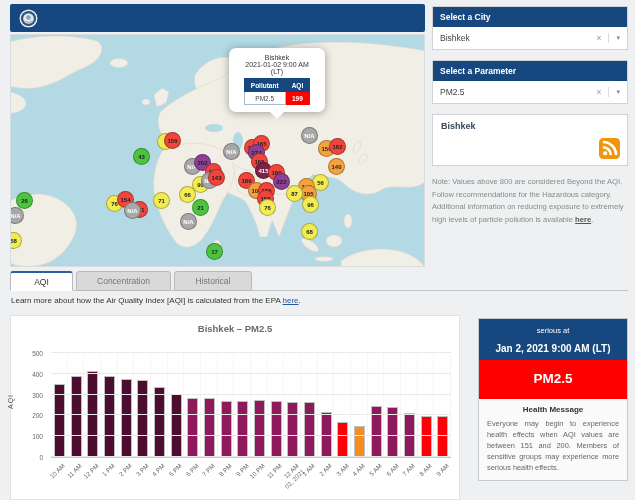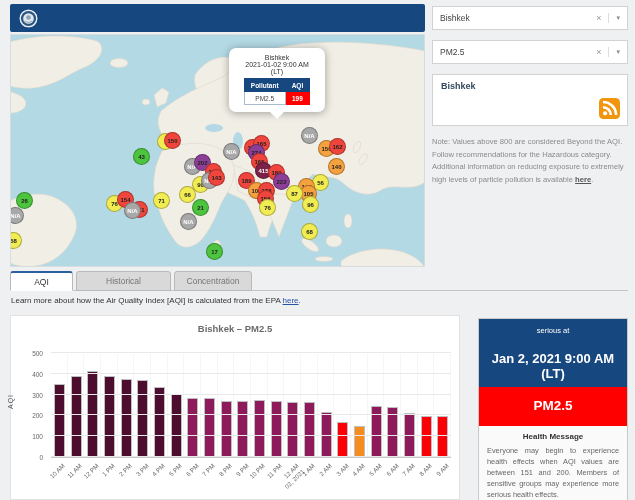--- a/index.html
+++ b/index.html
@@ -83,21 +83,21 @@
   .xlabels span { position: absolute; top: 0; white-space: pre; text-align: right;
                   font-size: 6.3px; color: #666; line-height: 1.25;
                   transform: translateX(-100%) rotate(-45deg); transform-origin: 100% 0; }
 
   
   .cond { position: absolute; left: 478px; top: 318px; width: 150px; background: #fff;
           border: 1px solid #c9c9c9; }
   .cond-header { background: #17477f; color: #fff; text-align: center; padding: 5px 4px 6px; }
   .cond-header .l1 { font-size: 9px; font-weight: bold; }
   .cond-header .l2 { font-size: 7.5px; margin-top: 2px; }
-  .cond-header .l3 { font-size: 13px; font-weight: bold; margin-top: 16px; }
+  .cond-header .l3 { font-size: 10px; font-weight: bold; margin-top: 8px; }
   .cond-aqi { background: #fe0000; color: #fff; text-align: center; padding: 9px 4px; }
   .cond-aqi div { font-size: 13.5px; font-weight: bold; line-height: 1.55; }
   .cond-health { padding: 6px 8px 7px; background: #fafafa; }
   .hm-title { font-size: 8px; font-weight: bold; color: #333; text-align: center; margin-bottom: 4px; }
   .hm-text { font-size: 7.4px; color: #666; line-height: 1.5; text-align: justify; }
 </style>
 </head>
 <body>
 
 <div class="left-col">
@@ -210,28 +210,30 @@
           <td class="aqi-val">199</td>
         </tr>
       </tbody>
         </table>
     </div>
   </div>
 </div>
 
 <div class="right-col">
   <div class="panel">
+    <div class="panel-header">Select a City</div>
     <div class="select-row">
       <span class="val">Bishkek</span>
       <span class="clear-x">×</span>
       <span class="caret">▾</span>
     </div>
   </div>
 
   <div class="panel">
+    <div class="panel-header">Select a Parameter</div>
     <div class="select-row">
       <span class="val">PM2.5</span>
       <span class="clear-x">×</span>
       <span class="caret">▾</span>
     </div>
   </div>
 
   <div class="panel feed-box">
     <div class="city">Bishkek</div>
     <svg class="rss" viewBox="0 0 24 24">
@@ -240,22 +242,22 @@
       <path d="M4.5,10.5 a9,9 0 0 1 9,9" stroke="#fff" stroke-width="3" fill="none"></path>
       <path d="M4.5,4.5 a15,15 0 0 1 15,15" stroke="#fff" stroke-width="3" fill="none"></path>
     </svg>
   </div>
 
   <div class="note"><span>Note: Values above 800 are considered Beyond the AQI. Follow recommendations for the Hazardous category. Additional information on reducing exposure to extremely high levels of particle pollution is available </span><span class="lnk">here</span><span>.</span></div>
 </div>
 
 <div class="tabs" id="tabs">
     <div class="tab active">AQI</div>
+    <div class="tab inactive">Concentration</div>
     <div class="tab inactive">Historical</div>
-    <div class="tab inactive">Concentration</div>
   </div>
 <div class="tabs-line"></div>
 <div class="learn"><span>Learn more about how the Air Quality Index [AQI] is calculated from the EPA </span><span class="lnk">here</span><span>.</span></div>
 
 <div class="chart-panel">
   <div class="chart-title">Bishkek – PM2.5</div>
   <div class="yaxis-label">AQI</div>
   <div class="yaxis" id="yaxis">
       <span style="top: 100px;">0</span>
       <span style="top: 79.2px;">100</span>

